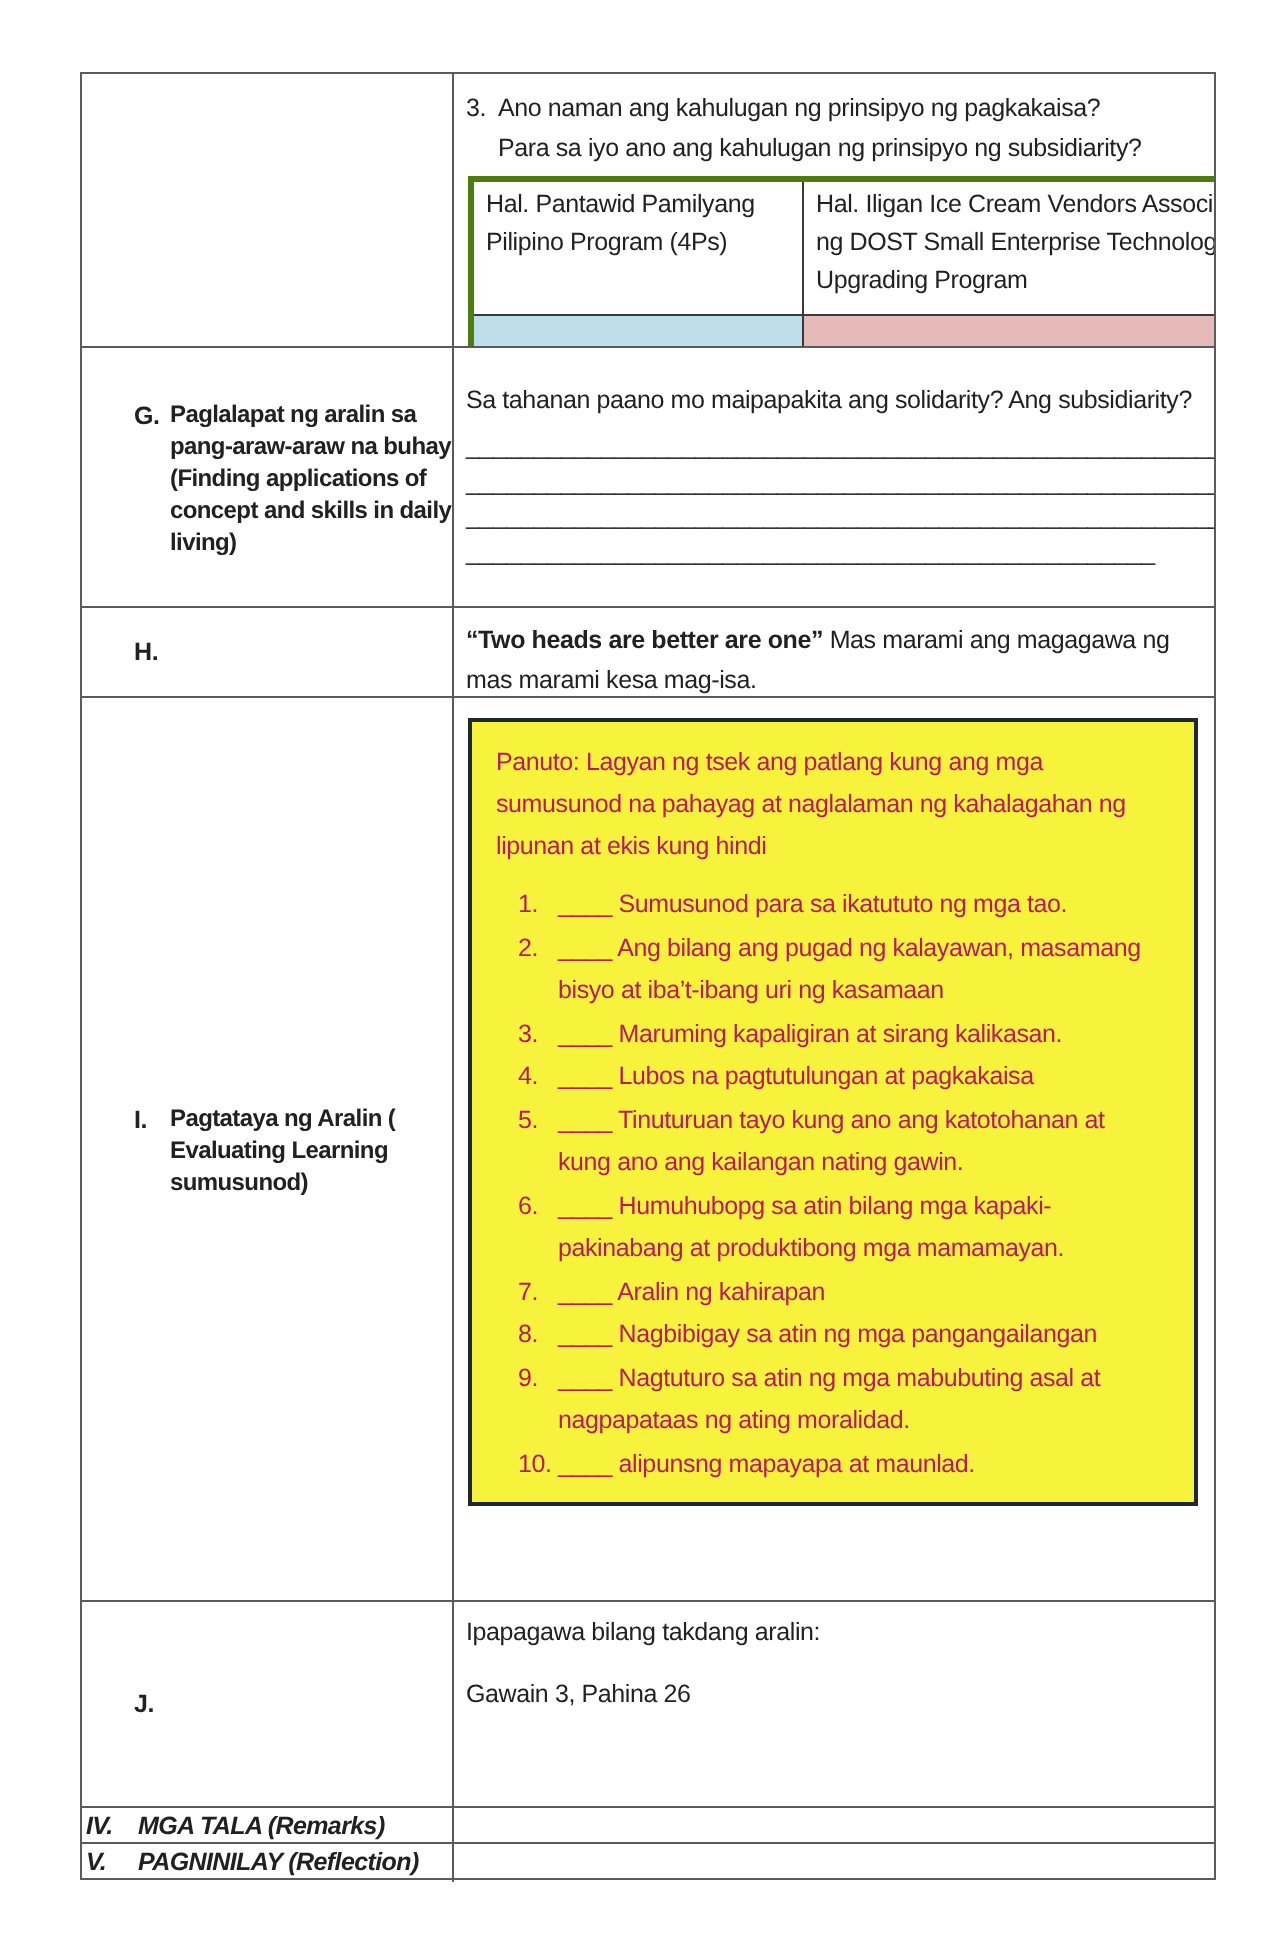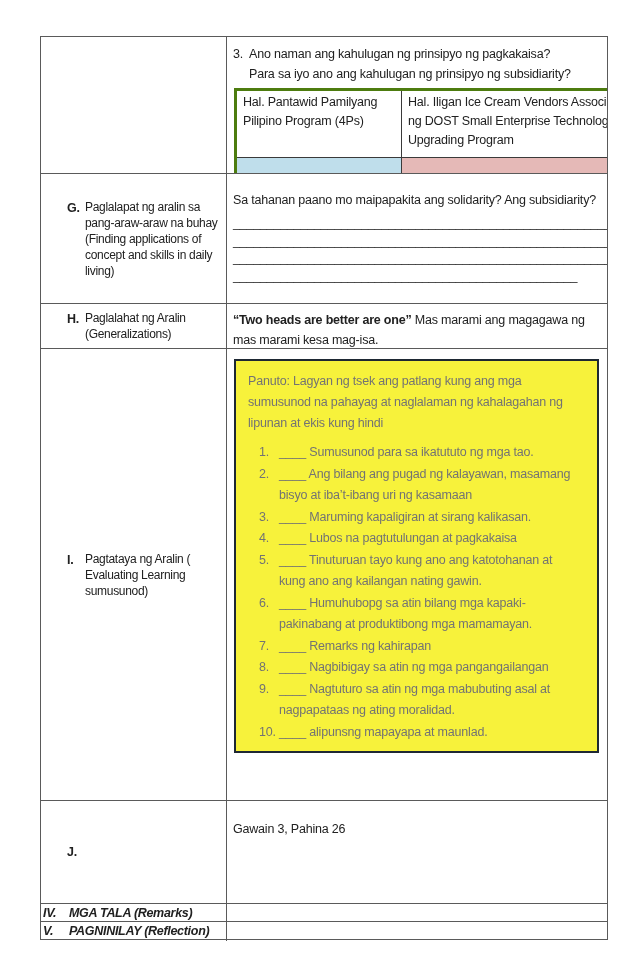--- a/index.html
+++ b/index.html
@@ -15,21 +15,21 @@
     border:1px solid #5a5a5a;box-sizing:border-box;
     font-size:12.5px;letter-spacing:-0.2px;line-height:18px;
   }
   .cell{box-sizing:border-box;overflow:hidden;position:relative;}
   .c-left{border-right:1px solid #5a5a5a;}
   .rb{border-bottom:1px solid #5a5a5a;}
   
   .label-cell{display:flex;align-items:center;}
   .label-row{display:flex;align-items:flex-start;padding-left:26px;}
   .label-letter{font-weight:bold;width:18px;flex:none;}
-  .label-text{width:142px;font-size:12px;letter-spacing:-0.3px;line-height:16px;}
+  .label-text{width:142px;font-size:12px;letter-spacing:-0.3px;line-height:16px;font-weight:bold;}
   
   .q-row{display:flex;padding:7px 6px 0 6px;line-height:20px;}
   .q-num{width:16px;flex:none;}
   .inner-table{
     margin:4px 0 0 7px;width:421px;box-sizing:border-box;
     border:3px solid #4d7c0f;display:grid;grid-template-columns:165px 1fr;
     grid-template-rows:67px 32px;
   }
   .inner-cell{box-sizing:border-box;padding:2px 6px;line-height:19px;overflow:hidden;}
   .inner-divider{border-right:1px solid #3a3a3a;}
@@ -38,21 +38,21 @@
   .g-right{padding:16px 6px 0 6px;line-height:20px;}
   .blank-lines{margin-top:5px;}
   .blank-line{line-height:17.5px;white-space:nowrap;color:#2c2c2c;}
   
   .h-right{padding:6px 6px 0 6px;line-height:20px;}
   .bold-ital{font-weight:bold;}
   
   .assess-box{
     margin:10px 0 0 7px;width:365px;height:394px;box-sizing:border-box;
     border:2px solid #1e2833;background:#f7f23b;padding:10px 12px;
-    color:#737373;overflow:hidden;
+    color:#be185d;overflow:hidden;
   }
   .panuto{line-height:21px;width:337px;}
   .assess-list{margin-top:8px;padding-left:11px;}
   .itm{display:flex;line-height:21.5px;}
   .itm-num{width:20px;flex:none;}
   .itm-text{width:294px;}
   
   .j-right{padding:6px 6px 0 6px;line-height:18px;}
   .j-line2{margin-top:13px;}
   
@@ -94,21 +94,20 @@
         <div class="blank-line">__________________________________________________________</div>
         <div class="blank-line">__________________________________________________________</div>
         <div class="blank-line">__________________________________________________________</div>
         <div class="blank-line">___________________________________________________</div>
       </div>
   </div>
 
   <div class="cell c-left rb label-cell">
     <div class="label-row">
       <span class="label-letter">H.</span>
-      <div class="label-text">Paglalahat ng Aralin (Generalizations)</div>
     </div>
   </div>
   <div class="cell rb h-right">
     <span class="bold-ital">“Two heads are better are one”</span><span> Mas marami ang magagawa ng mas marami kesa mag-isa.</span>
   </div>
 
   <div class="cell c-left rb label-cell">
     <div class="label-row">
       <span class="label-letter">I.</span>
       <div class="label-text">Pagtataya ng Aralin ( Evaluating Learning sumusunod)</div>
@@ -137,21 +136,21 @@
           <div class="itm">
             <span class="itm-num">5.</span>
             <span class="itm-text">____ Tinuturuan tayo kung ano ang katotohanan at kung ano ang kailangan nating gawin.</span>
           </div>
           <div class="itm">
             <span class="itm-num">6.</span>
             <span class="itm-text">____ Humuhubopg sa atin bilang mga kapaki-pakinabang at produktibong mga mamamayan.</span>
           </div>
           <div class="itm">
             <span class="itm-num">7.</span>
-            <span class="itm-text">____ Remarks ng kahirapan</span>
+            <span class="itm-text">____ Aralin ng kahirapan</span>
           </div>
           <div class="itm">
             <span class="itm-num">8.</span>
             <span class="itm-text">____ Nagbibigay sa atin ng mga pangangailangan</span>
           </div>
           <div class="itm">
             <span class="itm-num">9.</span>
             <span class="itm-text">____ Nagtuturo sa atin ng mga mabubuting asal at nagpapataas ng ating moralidad.</span>
           </div>
           <div class="itm">
@@ -161,20 +160,21 @@
         </div>
     </div>
   </div>
 
   <div class="cell c-left rb label-cell">
     <div class="label-row">
       <span class="label-letter">J.</span>
     </div>
   </div>
   <div class="cell rb j-right">
+    <div>Ipapagawa bilang takdang aralin:</div>
     <div class="j-line2">Gawain 3, Pahina 26</div>
   </div>
 
   <div class="cell c-left rb bottom-label">
     <span class="roman">IV.</span>
     <span>MGA TALA (Remarks)</span>
   </div>
   <div class="cell rb"></div>
 
   <div class="cell c-left bottom-label">

